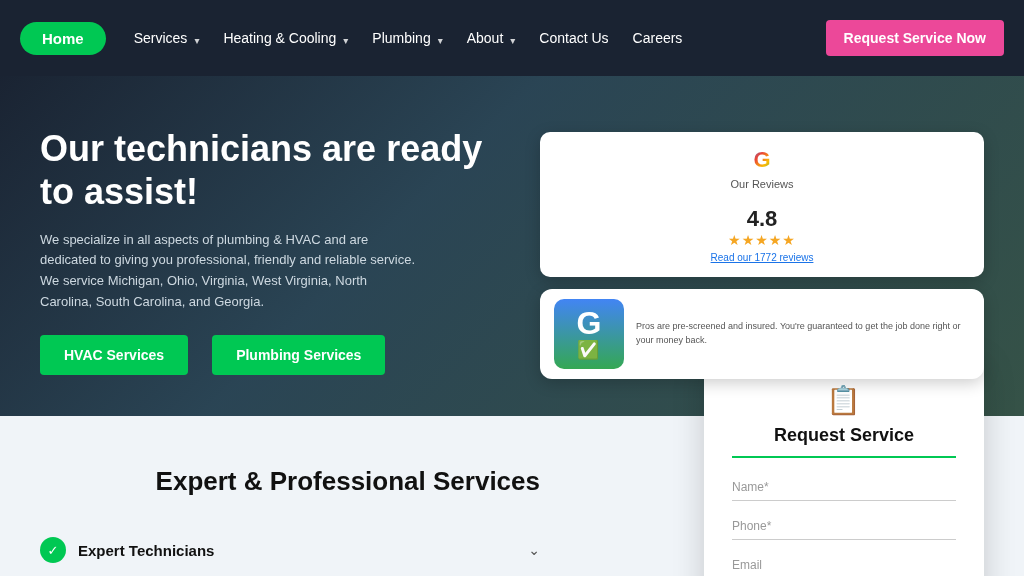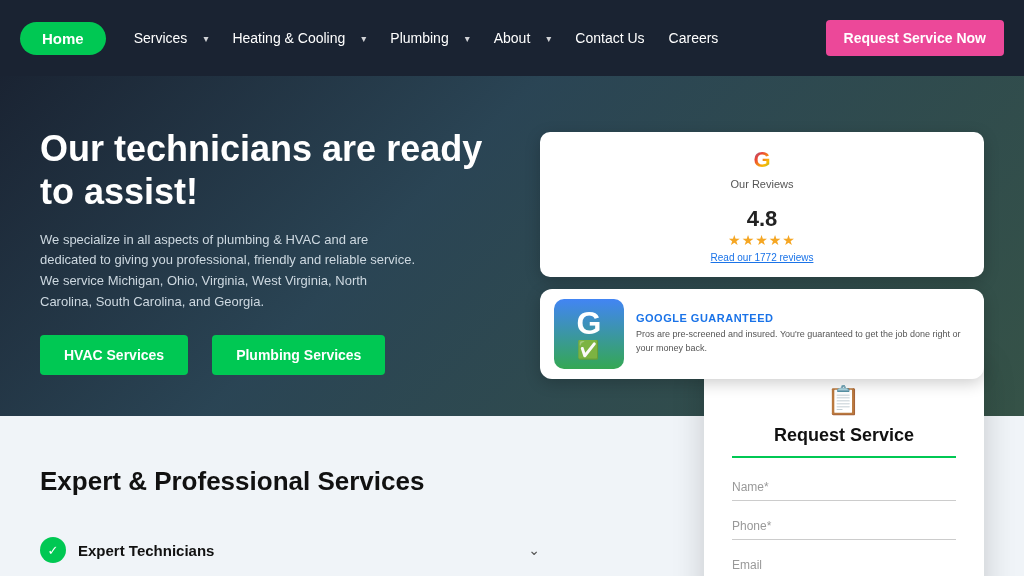--- a/index.html
+++ b/index.html
@@ -32,22 +32,22 @@
       gap: 4px;
       flex: 1;
     }
     .nav-item {
       color: #fff;
       font-size: 14px;
       font-weight: 500;
       padding: 6px 10px;
       cursor: pointer;
       display: flex;
-      align-items: center;
-      gap: 16px;
+      align-items: flex-end;
+      gap: 7px;
       white-space: nowrap;
     }
     .nav-item .chevron {
       font-size: 10px;
       opacity: 0.8;
     }
     .nav-request-btn {
       background: #ec4899;
       color: #fff;
       border: none;
@@ -259,20 +259,21 @@
     }
     .services-left {
       flex: 1;
       max-width: 500px;
     }
     .section-title {
       font-size: 26px;
       font-weight: 800;
       color: #111;
       margin-bottom: 24px;
+      text-align: right;
     }
     .service-item {
       display: flex;
       align-items: center;
       justify-content: space-between;
       border-bottom: 1px solid #dde3ea;
       padding: 16px 0;
     }
     .service-item-left {
       display: flex;
@@ -357,21 +358,20 @@
       <div class="stars">★★★★★</div>
       <span class="review-link">Read our 1772 reviews</span>
     </div>
 
     <div class="google-guaranteed-box">
       <div class="gg-logo-section">
         <span class="gg-google-g">G</span>
         <span class="gg-shield">✅</span>
       </div>
       <div class="gg-text-section">
-        <div class="gg-badge-title">GOOGLE GUARANTEED</div>
         <div class="gg-desc">Pros are pre-screened and insured. You're guaranteed to get the job done right or your money back.</div>
       </div>
     </div>
   </div>
 </section>
 
 <div style="display:flex; background:#f0f4f8; position:relative;">
 
   <div class="services-section" style="flex:1;">
     <div class="services-left">

